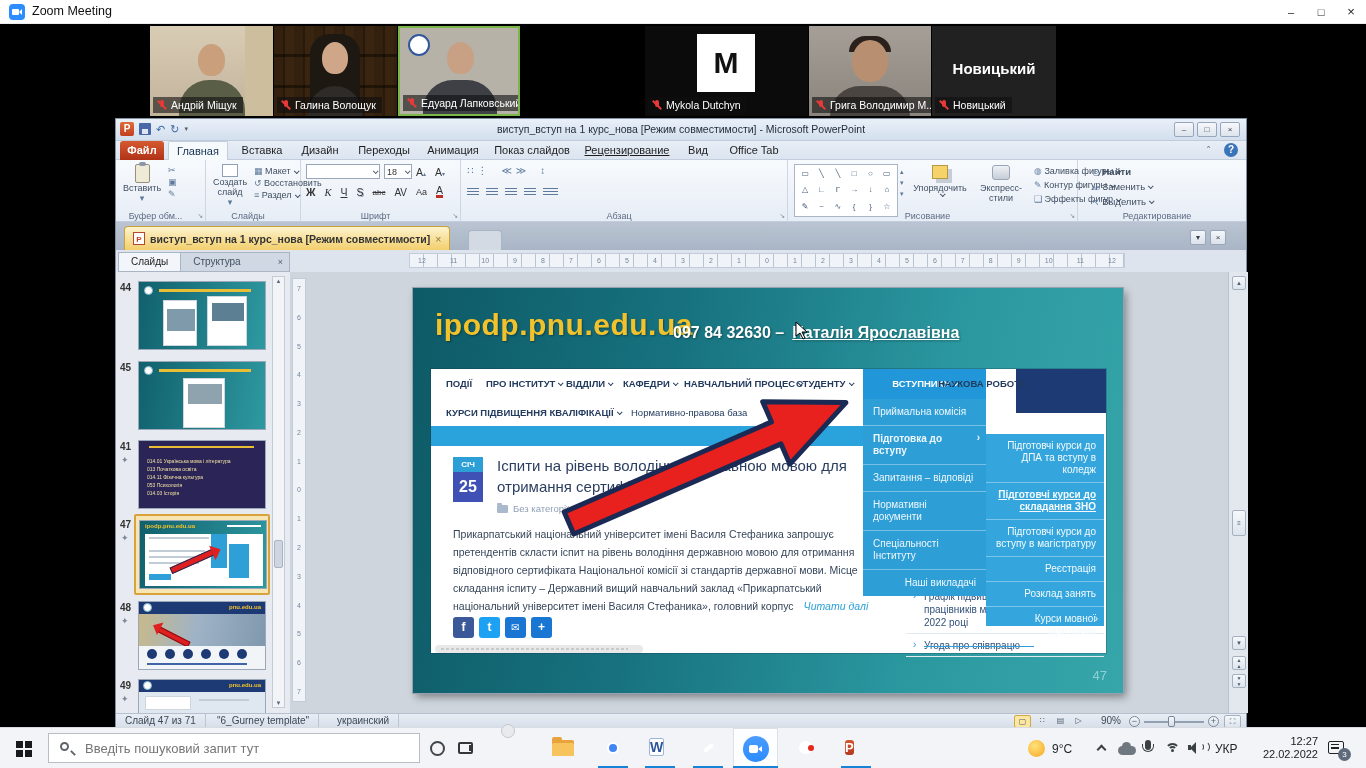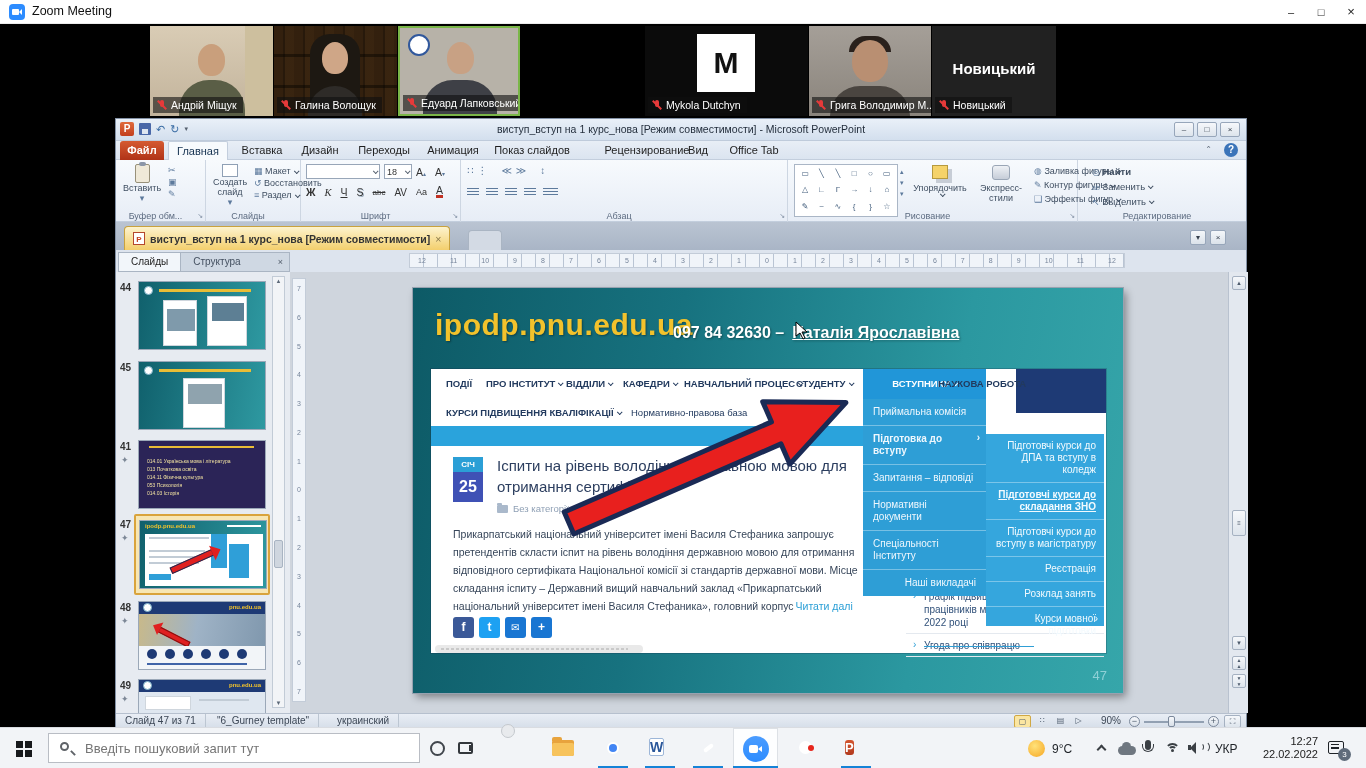--- a/index.html
+++ b/index.html
@@ -111,21 +111,21 @@
   .band { position:absolute; left:0; top:57px; width:445px; height:20px; background:#2aa3dc; }
   .datebadge { position:absolute; left:22px; top:88px; width:30px; }
   .db-top { height:15px; background:#2b9fd6; color:#fff; font-size:8px; font-weight:bold; text-align:center; line-height:15px; }
   .db-bot { height:30px; background:#3f51b5; color:#fff; font-size:16px; font-weight:bold; text-align:center; line-height:30px; }
   .art-title { position:absolute; left:66px; top:86px; width:372px; font-size:15px; color:#2c3e5f; line-height:21px; }
   .art-cat { position:absolute; left:66px; top:134px; font-size:9.5px; color:#8fa0b5; display:flex; align-items:center; gap:5px; }
   .folder-ico { width:11px; height:8px; background:#aab9cb; border-radius:1px; position:relative; }
   .folder-ico::before { content:""; position:absolute; left:0; top:-2px; width:5px; height:2px; background:#aab9cb; border-radius:1px 1px 0 0; }
   .art-body { position:absolute; left:22px; top:156px; width:415px; font-size:10.5px; color:#37465a; line-height:18px; }
   .art-body div { white-space:nowrap; }
-  .readmore { color:#2b9fd6; margin-left:2px; }
+  .readmore { color:#2b9fd6; margin-left:10px;font-style:italic; }
   .social { position:absolute; left:22px; top:248px; display:flex; gap:5px; }
   .soc { width:21px; height:21px; border-radius:3px; color:#fff; font-size:12px; font-weight:bold; text-align:center; line-height:21px; }
   .urlpill { position:absolute; left:4px; top:276px; width:208px; height:8px; background:#e9e9e9; border-radius:4px; background-image:repeating-linear-gradient(90deg,#c9c9c9 0 3px,transparent 3px 5px); background-size:90% 2px; background-position:6px 3px; background-repeat:no-repeat; }
   .ddown { position:absolute; left:432px; top:30px; width:123px; background:#2e9ed6; z-index:3; }
   .dd-item { padding:7px 10px; font-size:10px; color:#eef7fd; border-bottom:1px solid rgba(255,255,255,.35); line-height:12px; position:relative; }
   .dd-item:last-child { border-bottom:none;text-align:right; }
   .subm { position:absolute; left:555px; top:65px; width:118px; height:192px; background:#35a6dd; z-index:3;text-align:right; }
   .sm-item { padding:6px 8px; font-size:10px; color:#f2fafe; border-bottom:1px solid rgba(255,255,255,.35); line-height:12px; position:relative; }
   .subarrow { position:absolute; right:6px; top:6px; font-size:10px; }
   .wside { position:absolute; left:475px; top:180px; width:198px; height:104px; background:#fff; z-index:1; font-size:10px; color:#31517a; line-height:13px; }
@@ -288,21 +288,21 @@
     </div>
 
     <div class="pp-tabs">
       <span class="rtab file" style="left:4px;width:44px;">Файл</span>
       <span class="rtab active" style="left:52px;width:60px;">Главная</span>
       <span class="rtab" style="left:118px;width:56px;">Вставка</span>
       <span class="rtab" style="left:178px;width:52px;">Дизайн</span>
       <span class="rtab" style="left:236px;width:64px;">Переходы</span>
       <span class="rtab" style="left:306px;width:62px;">Анимация</span>
       <span class="rtab" style="left:374px;width:84px;">Показ слайдов</span>
-      <span class="rtab" style="left:484px;width:94px;">Рецензирование</span>
+      <span class="rtab" style="left:464px;width:94px;text-decoration:underline;">Рецензирование</span>
       <span class="rtab" style="left:564px;width:36px;">Вид</span>
       <span class="rtab" style="left:606px;width:64px;">Office Tab</span>
       <span class="abs" style="right:34px;top:4px;font-size:8px;color:#66717f;">⌃</span>
       <span class="helpico" style="right:8px;">?</span>
     </div>
 
     <div class="pp-ribbon">
 
       <div class="rg" style="left:0;width:90px;">
         <div class="bigbtn" style="left:6px;top:4px;width:40px;">

